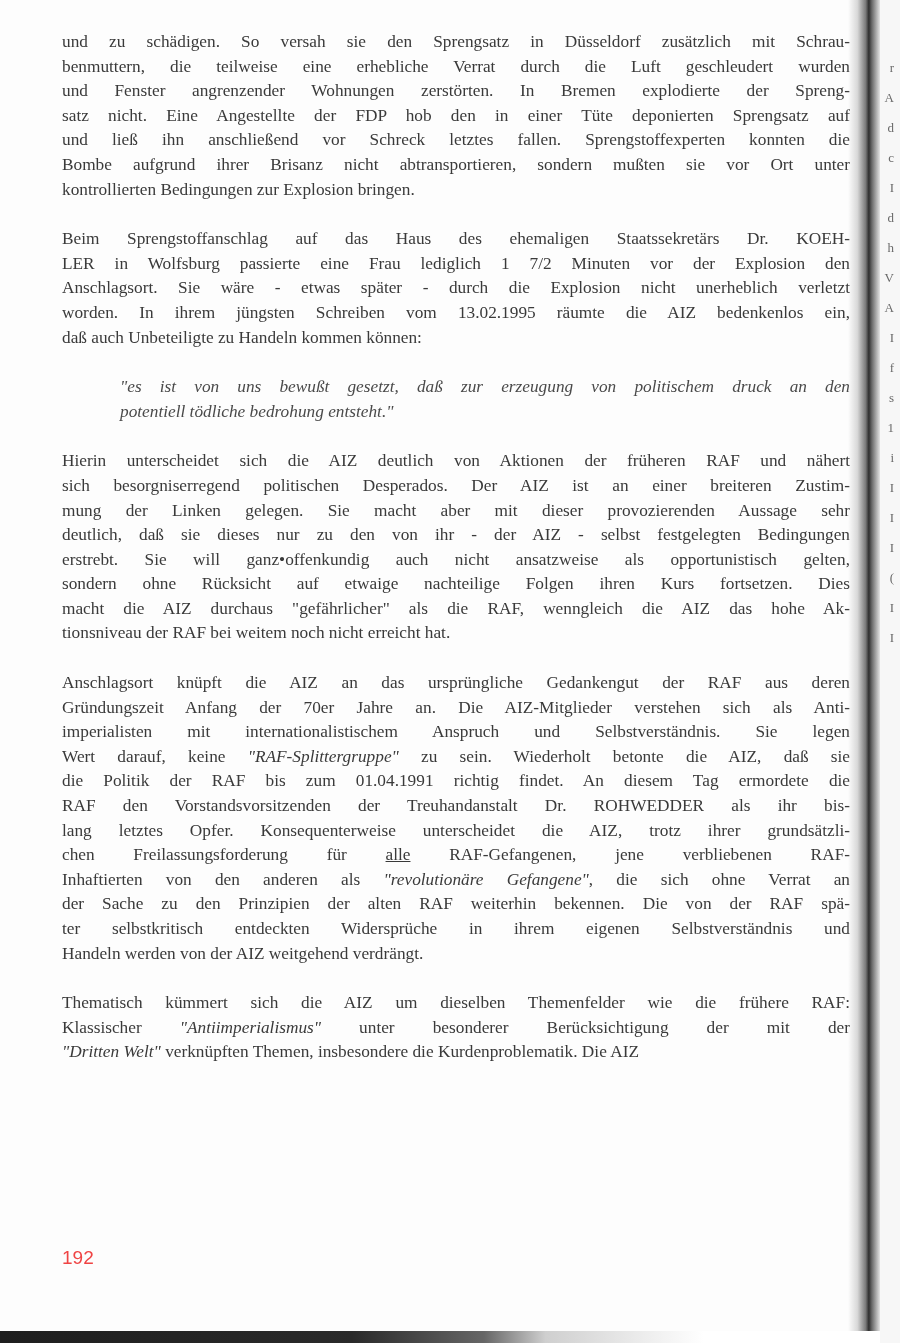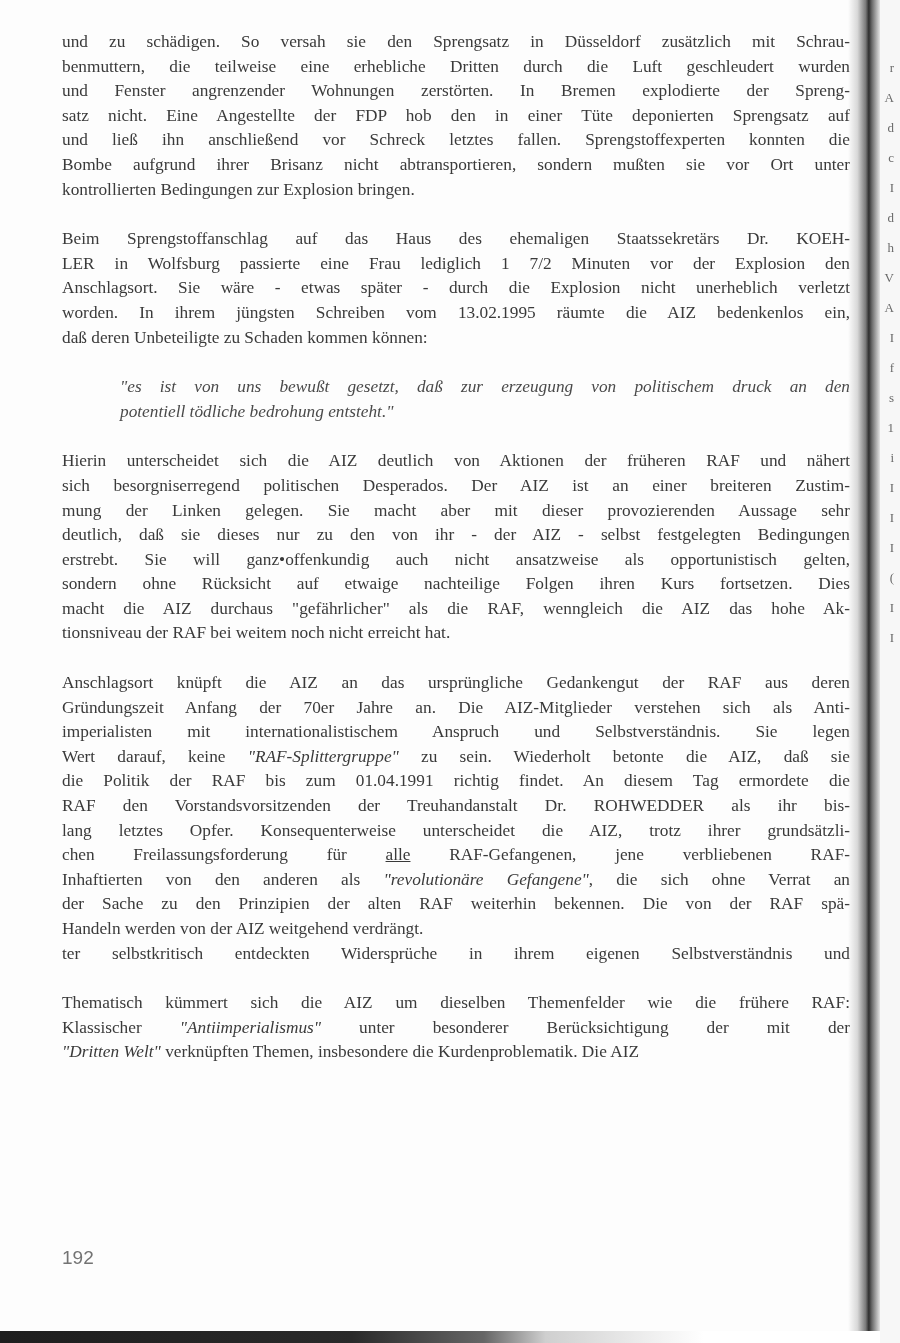--- a/index.html
+++ b/index.html
@@ -24,21 +24,21 @@
     .line.last { text-align-last: left; }
     .gap { height: 25px; }
     .quote {
       margin: 0 0 0 58px; font-style: italic; color: #4a4a4a;
     }
     em { font-style: italic; }
     u { }
     .page-number {
       position: absolute; left: 62px; top: 1247px;
       font-family: "Liberation Sans", "DejaVu Sans", sans-serif;
-      font-size: 19px; color: #737373; text-align: center;
+      font-size: 19px; color: #ef4444; text-align: center;
     }
     
     .gutter {
       position: absolute; top: 0; right: 0; width: 52px; height: 1343px;
       background: linear-gradient(to right, rgba(255,255,255,0) 0%, #d8d8d8 18%, #7a7a7a 34%, #2e2e2e 40%, #6a6a6a 46%, #e8e8e8 62%, #f4f4f4 100%);
     }
     .facing-page {
       position: absolute; top: 0; right: 0; width: 20px; height: 1343px;
       background: #f7f7f7;
     }
@@ -51,34 +51,34 @@
       background: linear-gradient(to right, #1e1e1e 0%, #2a2a2a 40%, #666 55%, #cfcfcf 62%, #ffffff 80%);
     }
   </style>
 </head>
 <body>
 
 <div class="page">
   <div class="text-block">
     <div class="para">
         <span class="line">und zu schädigen. So versah sie den Sprengsatz in Düsseldorf zusätzlich mit Schrau-</span>
-        <span class="line">benmuttern, die teilweise eine erhebliche Dritten durch die Luft geschleudert wurden</span>
+        <span class="line">benmuttern, die teilweise eine erhebliche Verrat durch die Luft geschleudert wurden</span>
         <span class="line">und Fenster angrenzender Wohnungen zerstörten. In Bremen explodierte der Spreng-</span>
         <span class="line">satz nicht. Eine Angestellte der FDP hob den in einer Tüte deponierten Sprengsatz auf</span>
         <span class="line">und ließ ihn anschließend vor Schreck letztes fallen. Sprengstoffexperten konnten die</span>
         <span class="line">Bombe aufgrund ihrer Brisanz nicht abtransportieren, sondern mußten sie vor Ort unter</span>
         <span class="line last">kontrollierten Bedingungen zur Explosion bringen.</span>
       </div>
     <div class="gap"></div>
     <div class="para">
         <span class="line">Beim Sprengstoffanschlag auf das Haus des ehemaligen Staatssekretärs Dr. KOEH-</span>
         <span class="line">LER in Wolfsburg passierte eine Frau lediglich 1 7/2 Minuten vor der Explosion den</span>
         <span class="line">Anschlagsort. Sie wäre - etwas später - durch die Explosion nicht unerheblich verletzt</span>
         <span class="line">worden. In ihrem jüngsten Schreiben vom 13.02.1995 räumte die AIZ bedenkenlos ein,</span>
-        <span class="line last">daß deren Unbeteiligte zu Schaden kommen können:</span>
+        <span class="line last">daß auch Unbeteiligte zu Handeln kommen können:</span>
       </div>
     <div class="gap"></div>
     <div class="para quote">
         <span class="line">"es ist von uns bewußt gesetzt, daß zur erzeugung von politischem druck an den</span>
         <span class="line last">potentiell tödliche bedrohung entsteht."</span>
       </div>
     <div class="gap"></div>
     <div class="para">
         <span class="line">Hierin unterscheidet sich die AIZ deutlich von Aktionen der früheren RAF und nähert</span>
         <span class="line">sich besorgniserregend politischen Desperados. Der AIZ ist an einer breiteren Zustim-</span>
@@ -94,22 +94,22 @@
         <span class="line">Anschlagsort knüpft die AIZ an das ursprüngliche Gedankengut der RAF aus deren</span>
         <span class="line">Gründungszeit Anfang der 70er Jahre an. Die AIZ-Mitglieder verstehen sich als Anti-</span>
         <span class="line">imperialisten mit internationalistischem Anspruch und Selbstverständnis. Sie legen</span>
         <span class="line">Wert darauf, keine <em>"RAF-Splittergruppe"</em> zu sein. Wiederholt betonte die AIZ, daß sie</span>
         <span class="line">die Politik der RAF bis zum 01.04.1991 richtig findet. An diesem Tag ermordete die</span>
         <span class="line">RAF den Vorstandsvorsitzenden der Treuhandanstalt Dr. ROHWEDDER als ihr bis-</span>
         <span class="line">lang letztes Opfer. Konsequenterweise unterscheidet die AIZ, trotz ihrer grundsätzli-</span>
         <span class="line">chen Freilassungsforderung für <u>alle</u> RAF-Gefangenen, jene verbliebenen RAF-</span>
         <span class="line">Inhaftierten von den anderen als <em>"revolutionäre Gefangene"</em>, die sich ohne Verrat an</span>
         <span class="line">der Sache zu den Prinzipien der alten RAF weiterhin bekennen. Die von der RAF spä-</span>
+        <span class="line">ter selbstkritisch entdeckten Widersprüche in ihrem eigenen Selbstverständnis und</span>
         <span class="line last">Handeln werden von der AIZ weitgehend verdrängt.</span>
-        <span class="line">ter selbstkritisch entdeckten Widersprüche in ihrem eigenen Selbstverständnis und</span>
       </div>
     <div class="gap"></div>
     <div class="para">
         <span class="line">Thematisch kümmert sich die AIZ um dieselben Themenfelder wie die frühere RAF:</span>
         <span class="line">Klassischer <em>"Antiimperialismus"</em> unter besonderer Berücksichtigung der mit der</span>
         <span class="line last"><em>"Dritten Welt"</em> verknüpften Themen, insbesondere die Kurdenproblematik. Die AIZ</span>
       </div>
   </div>
 
   <div class="page-number">192</div>

